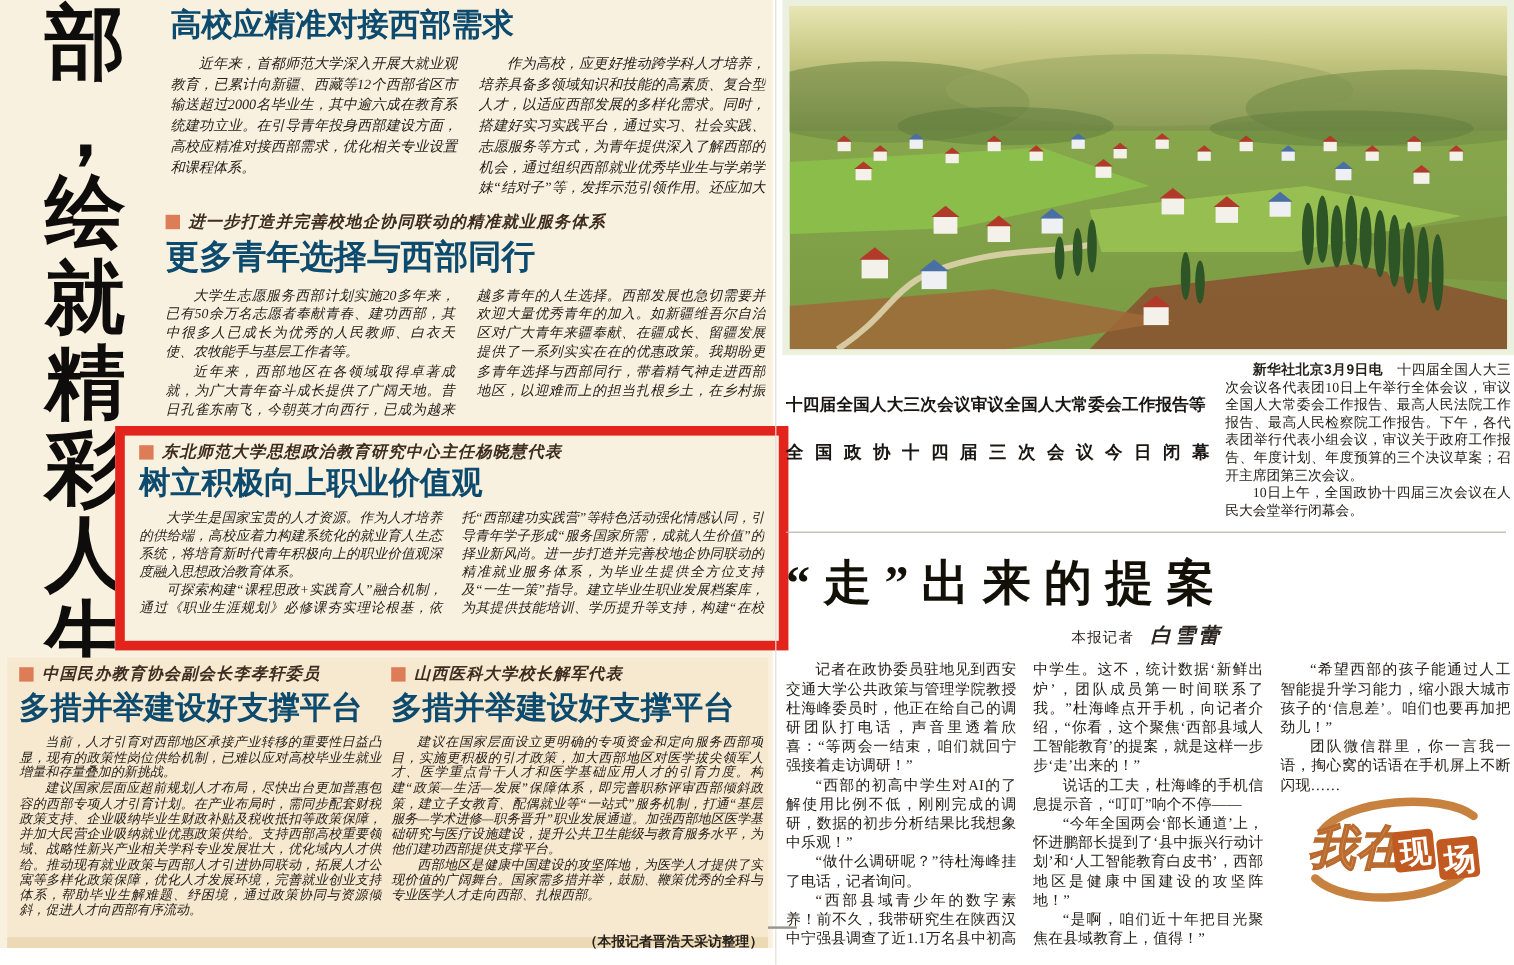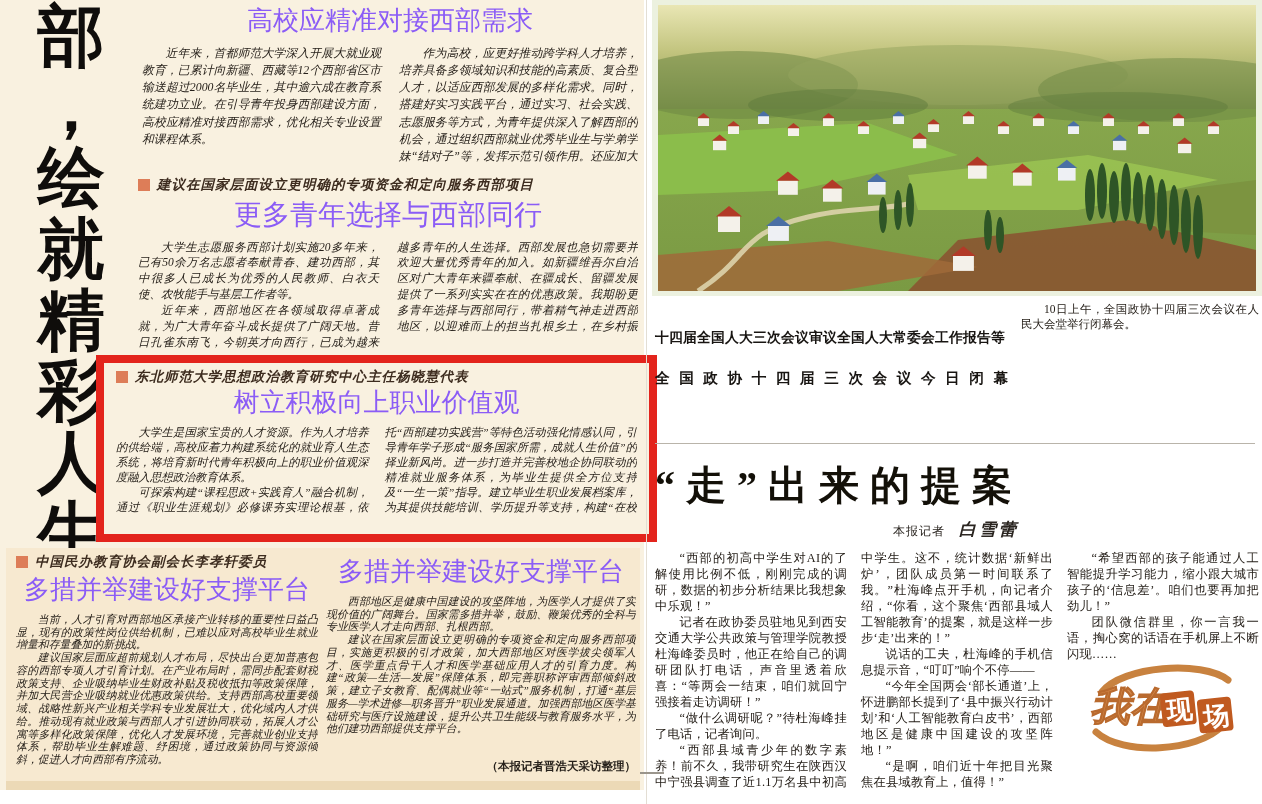--- a/index.html
+++ b/index.html
@@ -17,21 +17,21 @@
   .vertical-title{position:absolute;left:6px;top:0px;width:130px;display:flex;flex-direction:column;align-items:center;}
   .vt-char{
     height:71px;line-height:71px;font-size:67px;font-weight:900;color:#0f0d0b;
     font-family:"Liberation Sans","DejaVu Sans",sans-serif;letter-spacing:0;
   }
 
   .kicker{display:flex;align-items:center;gap:7px;font-size:13.5px;font-style:italic;
     color:#3d2c1f;letter-spacing:1px;font-weight:bold;}
   .kicker-sq{display:inline-block;width:12px;height:12px;background:#dd7d58;flex:0 0 auto;}
 
-  .headline{font-weight:normal;color:#8b5cf6;text-align:center;
+  .headline{font-weight:bold;color:#0c4a6e;text-align:left;
     font-family:"Liberation Serif","DejaVu Serif",serif;}
 
   .body-cols p, .body-one p{margin:0;text-indent:2em;text-align:justify;font-style:italic;}
 
   
   .art1{position:absolute;left:142px;top:5px;width:496px;}
   .art1 .headline{font-size:26px;line-height:1.2;}
   .art1 .body-cols{margin-top:9px;column-count:2;column-gap:18px;column-fill:auto;
     height:122px;overflow:hidden;font-size:11.8px;line-height:1.45;}
 
@@ -107,21 +107,21 @@
     <div class="headline">高校应精准对接西部需求</div>
     <div class="body-cols">
         <p>近年来，首都师范大学深入开展大就业观教育，已累计向新疆、西藏等12个西部省区市输送超过2000名毕业生，其中逾六成在教育系统建功立业。在引导青年投身西部建设方面，高校应精准对接西部需求，优化相关专业设置和课程体系。</p>
         <p>作为高校，应更好推动跨学科人才培养，培养具备多领域知识和技能的高素质、复合型人才，以适应西部发展的多样化需求。同时，搭建好实习实践平台，通过实习、社会实践、志愿服务等方式，为青年提供深入了解西部的机会，通过组织西部就业优秀毕业生与学弟学妹“结对子”等，发挥示范引领作用。还应加大科研支持力度，围绕西部重大需求开展研究，推动产学研深度融合，搭建科研创新平台，为西部发展注入科技支持。</p>
       </div>
   </div>
 
   <div class="art2">
     <div class="kicker">
       <span class="kicker-sq"></span>
-      <span>建议在国家层面设立更明确的专项资金和定向服务西部项目</span>
+      <span>进一步打造并完善校地企协同联动的精准就业服务体系</span>
     </div>
     <div class="headline">更多青年选择与西部同行</div>
     <div class="body-cols">
         <p>大学生志愿服务西部计划实施20多年来，已有50余万名志愿者奉献青春、建功西部，其中很多人已成长为优秀的人民教师、白衣天使、农牧能手与基层工作者等。</p>
         <p>近年来，西部地区在各领域取得卓著成就，为广大青年奋斗成长提供了广阔天地。昔日孔雀东南飞，今朝英才向西行，已成为越来越多青年的人生选择。西部发展也急切需要并欢迎大量优秀青年的加入。如新疆维吾尔自治区对广大青年来疆奉献、在疆成长、留疆发展提供了一系列实实在在的优惠政策。我期盼更多青年选择与西部同行，带着精气神走进西部地区，以迎难而上的担当扎根乡土，在乡村振兴、基层社会治理和生态文明建设中发挥示范引领作用。</p>
       </div>
   </div>
 
   <div class="art3">
     <div class="kicker">
@@ -144,24 +144,28 @@
       <span>中国民办教育协会副会长李孝轩委员</span>
     </div>
     <div class="headline">多措并举建设好支撑平台</div>
     <div class="body-one">
         <p>当前，人才引育对西部地区承接产业转移的重要性日益凸显，现有的政策性岗位供给机制，已难以应对高校毕业生就业增量和存量叠加的新挑战。</p>
         <p>建议国家层面应超前规划人才布局，尽快出台更加普惠包容的西部专项人才引育计划。在产业布局时，需同步配套财税政策支持、企业吸纳毕业生财政补贴及税收抵扣等政策保障，并加大民营企业吸纳就业优惠政策供给。支持西部高校重要领域、战略性新兴产业相关学科专业发展壮大，优化域内人才供给。推动现有就业政策与西部人才引进协同联动，拓展人才公寓等多样化政策保障，优化人才发展环境，完善就业创业支持体系，帮助毕业生解难题、纾困境，通过政策协同与资源倾斜，促进人才向西部有序流动。</p>
       </div>
   </div>
 
   <div class="art5">
+    <div class="kicker">
+      <span class="kicker-sq"></span>
+      <span>山西医科大学校长解军代表</span>
+    </div>
     <div class="headline">多措并举建设好支撑平台</div>
     <div class="body-one">
+        <p>建议在国家层面设立更明确的专项资金和定向服务西部项目，实施更积极的引才政策，加大西部地区对医学拔尖领军人才、医学重点骨干人才和医学基础应用人才的引育力度。构建“政策—生活—发展”保障体系，即完善职称评审西部倾斜政策，建立子女教育、配偶就业等“一站式”服务机制，打通“基层服务—学术进修—职务晋升”职业发展通道。加强西部地区医学基础研究与医疗设施建设，提升公共卫生能级与教育服务水平，为他们建功西部提供支撑平台。</p>
         <p>西部地区是健康中国建设的攻坚阵地，为医学人才提供了实现价值的广阔舞台。国家需多措并举，鼓励、鞭策优秀的全科与专业医学人才走向西部、扎根西部。</p>
-        <p>建议在国家层面设立更明确的专项资金和定向服务西部项目，实施更积极的引才政策，加大西部地区对医学拔尖领军人才、医学重点骨干人才和医学基础应用人才的引育力度。构建“政策—生活—发展”保障体系，即完善职称评审西部倾斜政策，建立子女教育、配偶就业等“一站式”服务机制，打通“基层服务—学术进修—职务晋升”职业发展通道。加强西部地区医学基础研究与医疗设施建设，提升公共卫生能级与教育服务水平，为他们建功西部提供支撑平台。</p>
       </div>
     <div class="attribution">（本报记者晋浩天采访整理）</div>
   </div>
 
 </div>
 
 <div class="gutter"></div>
 <div class="edge-mark"></div>
 
 <div class="photo-frame">
@@ -255,35 +259,36 @@
     </g>
   </svg>
 </div>
 
 <div class="news-headline">
   <div class="l1">十四届全国人大三次会议审议全国人大常委会工作报告等</div>
   <div class="l2">全国政协十四届三次会议今日闭幕</div>
 </div>
 
 <div class="news-body">
+  <p><span class="dateline">新华社北京3月9日电　</span><span>十四届全国人大三次会议各代表团10日上午举行全体会议，审议全国人大常委会工作报告、最高人民法院工作报告、最高人民检察院工作报告。下午，各代表团举行代表小组会议，审议关于政府工作报告、年度计划、年度预算的三个决议草案；召开主席团第三次会议。</span></p>
   <p>10日上午，全国政协十四届三次会议在人民大会堂举行闭幕会。</p>
 </div>
 
 <div class="rule"></div>
 
 <div class="feature-headline">“走”出来的提案</div>
 
 <div class="feature-byline">
   <span class="label">本报记者</span>
   <span class="name">白雪蕾</span>
 </div>
 
 <div class="feature-body">
+    <p>记者在政协委员驻地见到西安交通大学公共政策与管理学院教授杜海峰委员时，他正在给自己的调研团队打电话，声音里透着欣喜：“等两会一结束，咱们就回宁强接着走访调研！”</p>
     <p>“西部的初高中学生对AI的了解使用比例不低，刚刚完成的调研，数据的初步分析结果比我想象中乐观！”</p>
-    <p>记者在政协委员驻地见到西安交通大学公共政策与管理学院教授杜海峰委员时，他正在给自己的调研团队打电话，声音里透着欣喜：“等两会一结束，咱们就回宁强接着走访调研！”</p>
     <p>“做什么调研呢？”待杜海峰挂了电话，记者询问。</p>
     <p>“西部县域青少年的数字素养！前不久，我带研究生在陕西汉中宁强县调查了近1.1万名县中初高中学生。这不，统计数据‘新鲜出炉’，团队成员第一时间联系了我。”杜海峰点开手机，向记者介绍，“你看，这个聚焦‘西部县域人工智能教育’的提案，就是这样一步步‘走’出来的！”</p>
     <p>说话的工夫，杜海峰的手机信息提示音，“叮叮”响个不停——</p>
     <p>“今年全国两会‘部长通道’上，怀进鹏部长提到了‘县中振兴行动计划’和‘人工智能教育白皮书’，西部地区是健康中国建设的攻坚阵地！”</p>
     <p>“是啊，咱们近十年把目光聚焦在县域教育上，值得！”</p>
     <p>“希望西部的孩子能通过人工智能提升学习能力，缩小跟大城市孩子的‘信息差’。咱们也要再加把劲儿！”</p>
     <p>团队微信群里，你一言我一语，掏心窝的话语在手机屏上不断闪现……</p>
   </div>
 
 <div class="badge">

